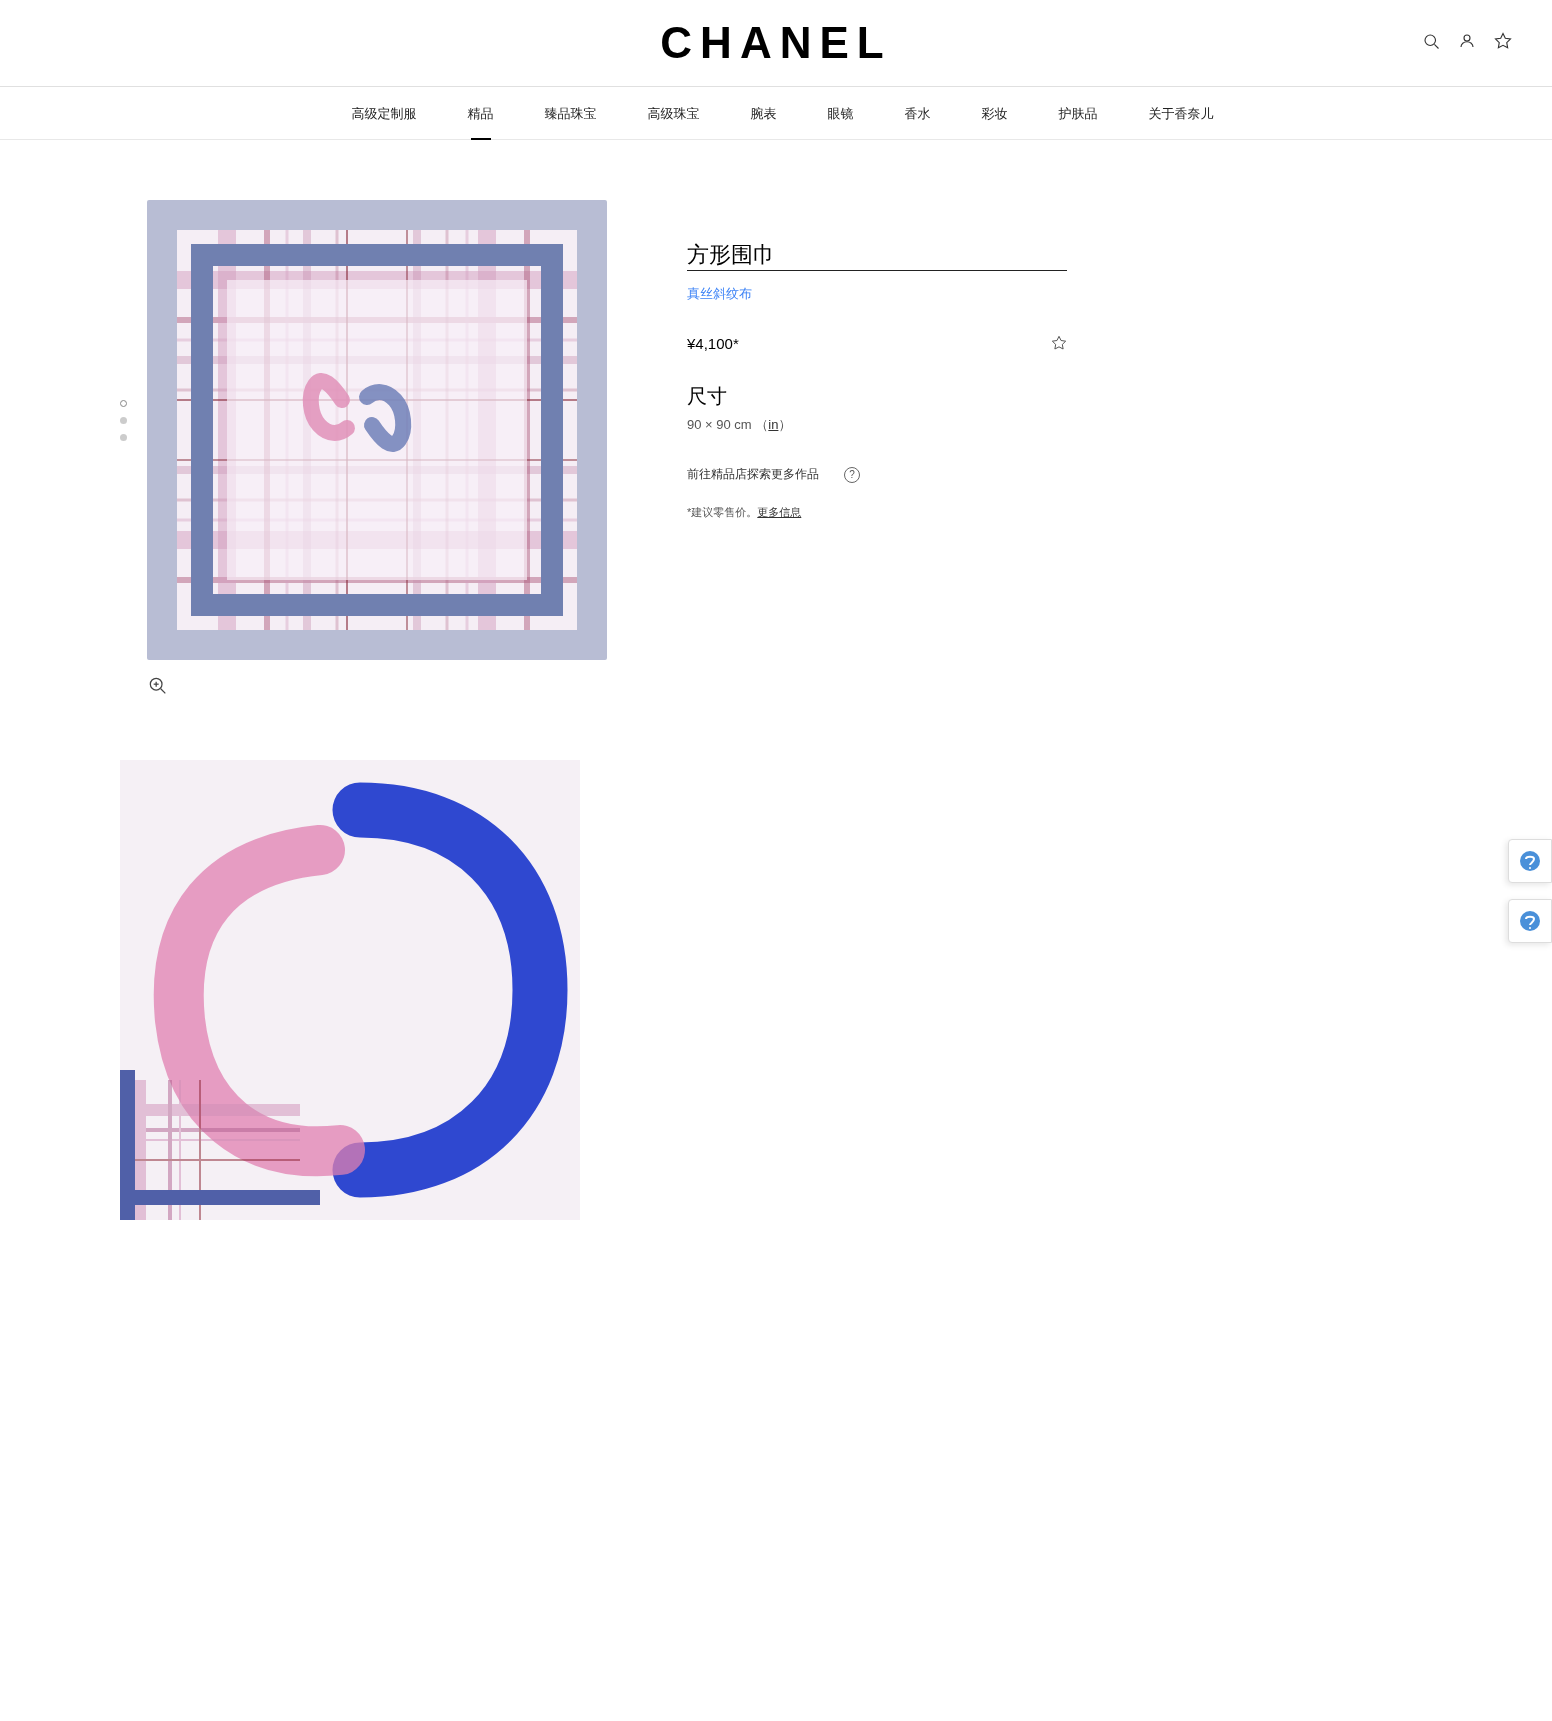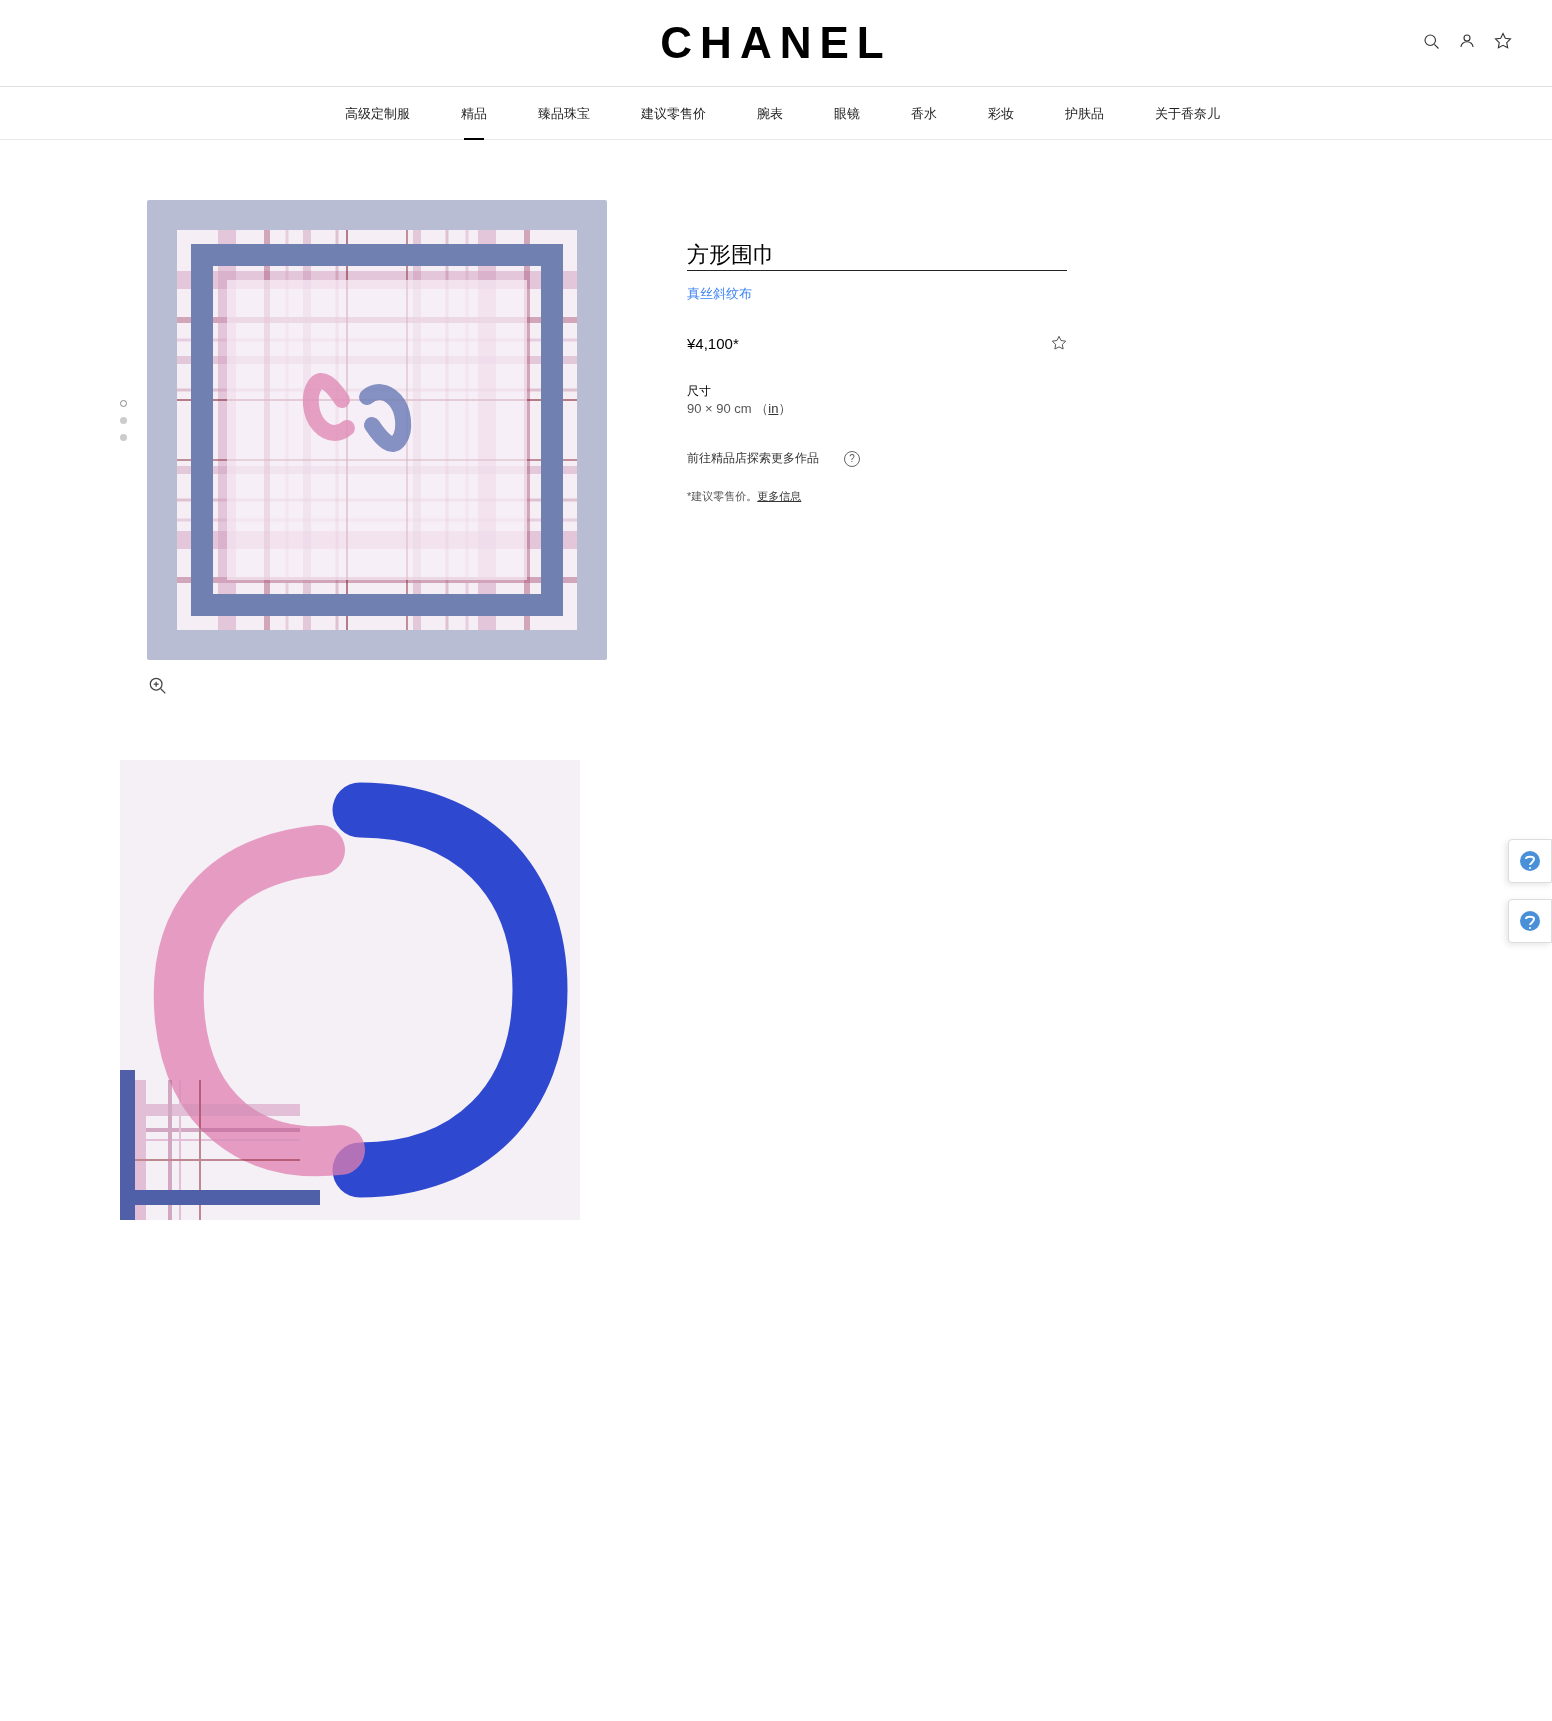--- a/index.html
+++ b/index.html
@@ -142,22 +142,22 @@
     .price {
       font-size: 15px;
       font-weight: 400;
     }
     .wishlist-icon {
       cursor: pointer;
       font-size: 16px;
       color: #444;
     }
     .size-label {
-      font-size: 12px;
-      margin-bottom: 0;
+      font-size: 20px;
+      margin-bottom: 6px;
       font-weight: 400;
     }
     .size-value {
       font-size: 13px;
       color: #555;
       margin-bottom: 32px;
     }
     .size-link {
       text-decoration: underline;
       cursor: pointer;
@@ -273,21 +273,21 @@
         <polygon points="12,2 15.09,8.26 22,9.27 17,14.14 18.18,21.02 12,17.77 5.82,21.02 7,14.14 2,9.27 8.91,8.26"></polygon>
       </svg>
     </span>
   </div>
 </header>
 
 <nav class="nav">
   <span class="nav-item">高级定制服</span>
   <span class="nav-item active">精品</span>
   <span class="nav-item">臻品珠宝</span>
-  <span class="nav-item">建议零售价</span>
+  <span class="nav-item">高级珠宝</span>
   <span class="nav-item">腕表</span>
   <span class="nav-item">眼镜</span>
   <span class="nav-item">香水</span>
   <span class="nav-item">彩妆</span>
   <span class="nav-item">护肤品</span>
   <span class="nav-item">关于香奈儿</span>
 </nav>
 
 <div class="main">
 

